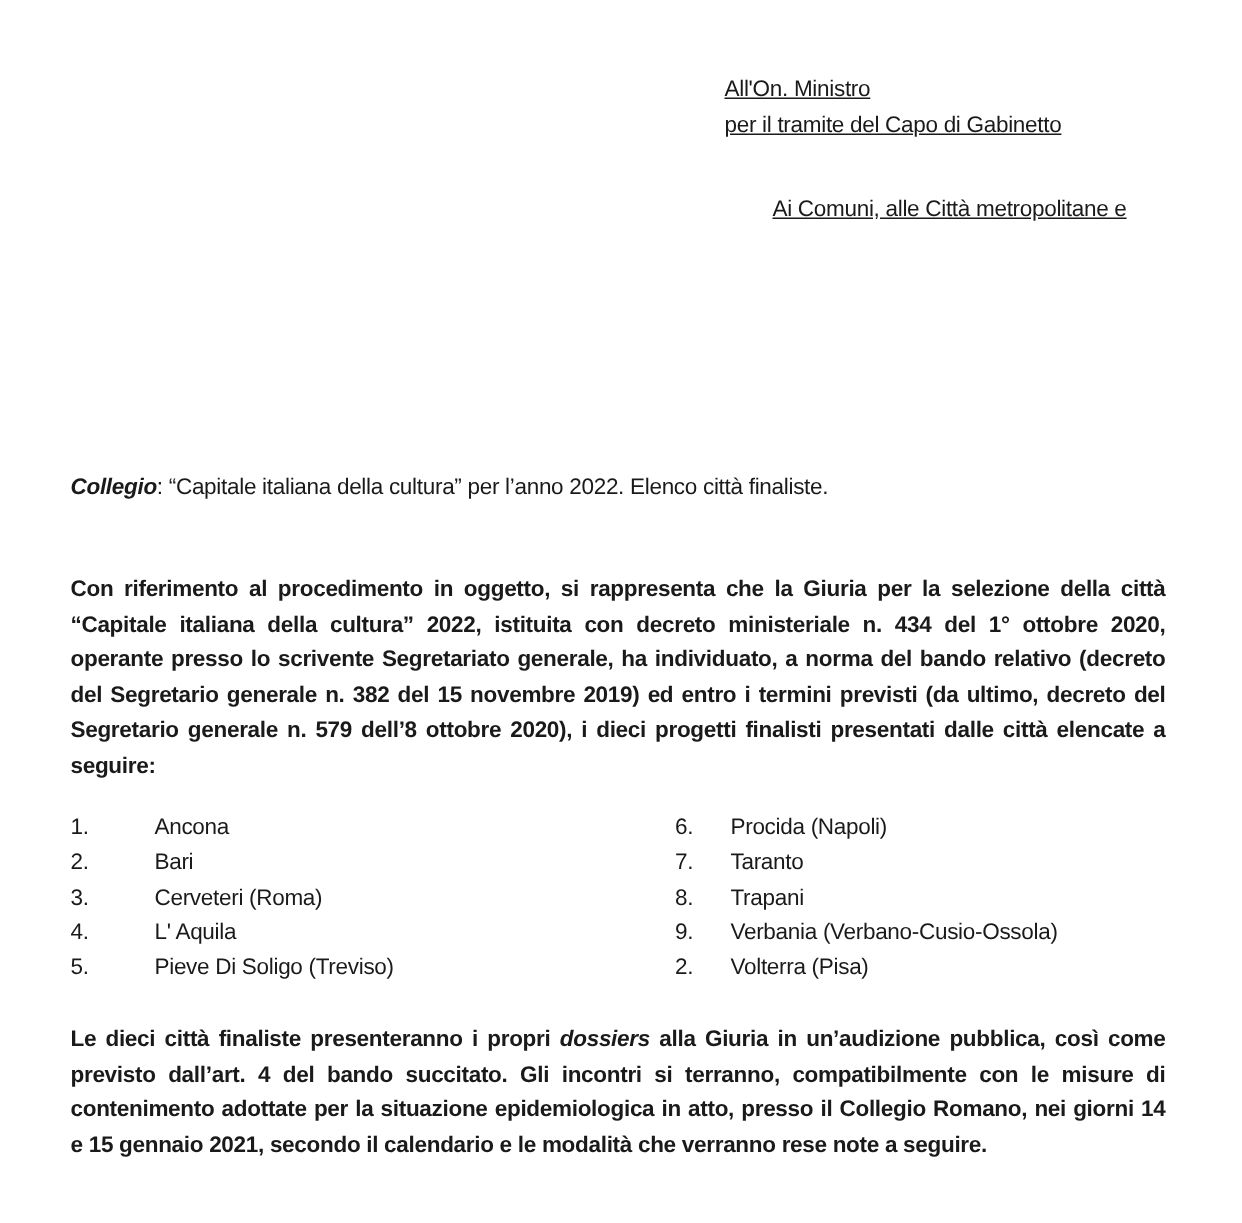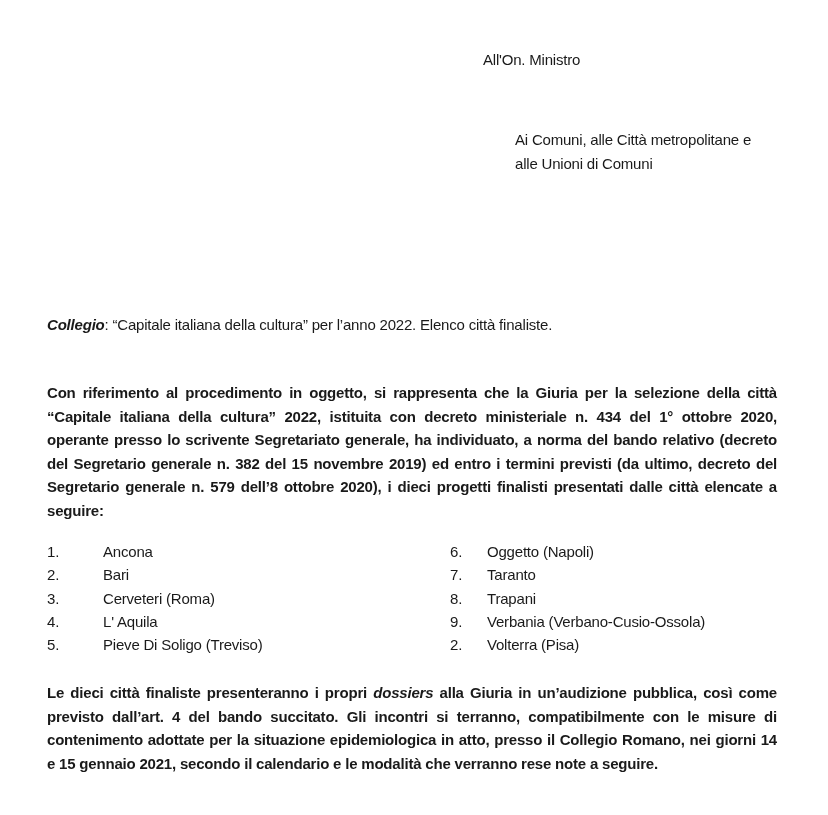--- a/index.html
+++ b/index.html
@@ -1,21 +1,21 @@
 <!DOCTYPE html>
 <html><head>
 <meta charset="utf-8">
 <style>
   html, body { margin: 0; padding: 0; background: #ffffff; }
   body {
     width: 828px; height: 815px; position: relative; overflow: hidden;
     font-family: "Liberation Sans", sans-serif; color: #1a1a1a;
     font-size: 15px; letter-spacing: -0.2px;
   }
-  .addr { position: absolute; left: 483px; line-height: 23.5px; }
+  .addr { position: absolute; left: 483px; line-height: 23.5px; text-decoration: underline; }
   .addr div { white-space: nowrap; }
   #addr1 { top: 48px; }
   #addr2 { top: 128px; margin-left: 32px; }
   .subject { position: absolute; left: 47px; top: 316px; white-space: nowrap; }
   .subject b { font-style: italic; font-weight: bold; }
   .para { position: absolute; left: 47px; width: 730px; line-height: 23.5px; text-align: justify; font-weight: bold; }
   #p1 { top: 381px; }
   #p2 { top: 681px; }
   .list { position: absolute; top: 540px; line-height: 23.3px; }
   #listL { left: 47px; }
@@ -24,25 +24,25 @@
   #listL .num { position: absolute; left: 0; }
   #listL .city { position: absolute; left: 56px; }
   #listR .num { position: absolute; left: 0; }
   #listR .city { position: absolute; left: 37px; }
 </style>
 </head>
 <body>
 
 <div class="addr" id="addr1">
   <div>All'On. Ministro</div>
+  <div>per il tramite del Capo di Gabinetto</div>
 </div>
 
 <div class="addr" id="addr2">
   <div>Ai Comuni, alle Città metropolitane e</div>
-  <div>alle Unioni di Comuni</div>
 </div>
 
 <div class="subject">
   <b>Collegio</b><span>: “Capitale italiana della cultura” per l’anno 2022. Elenco città finaliste.</span>
 </div>
 
 <div class="para" id="p1">Con riferimento al procedimento in oggetto, si rappresenta che la Giuria per la selezione della città “Capitale italiana della cultura” 2022, istituita con decreto ministeriale n. 434 del 1° ottobre 2020, operante presso lo scrivente Segretariato generale, ha individuato, a norma del bando relativo (decreto del Segretario generale n. 382 del 15 novembre 2019) ed entro i termini previsti (da ultimo, decreto del Segretario generale n. 579 dell’8 ottobre 2020), i dieci progetti finalisti presentati dalle città elencate a seguire:</div>
 
 <div class="list" id="listL">
   <div class="li">
@@ -63,21 +63,21 @@
     </div>
   <div class="li">
       <span class="num">5.</span>
       <span class="city">Pieve Di Soligo (Treviso)</span>
     </div>
 </div>
 
 <div class="list" id="listR">
   <div class="li">
       <span class="num">6.</span>
-      <span class="city">Oggetto (Napoli)</span>
+      <span class="city">Procida (Napoli)</span>
     </div>
   <div class="li">
       <span class="num">7.</span>
       <span class="city">Taranto</span>
     </div>
   <div class="li">
       <span class="num">8.</span>
       <span class="city">Trapani</span>
     </div>
   <div class="li">

